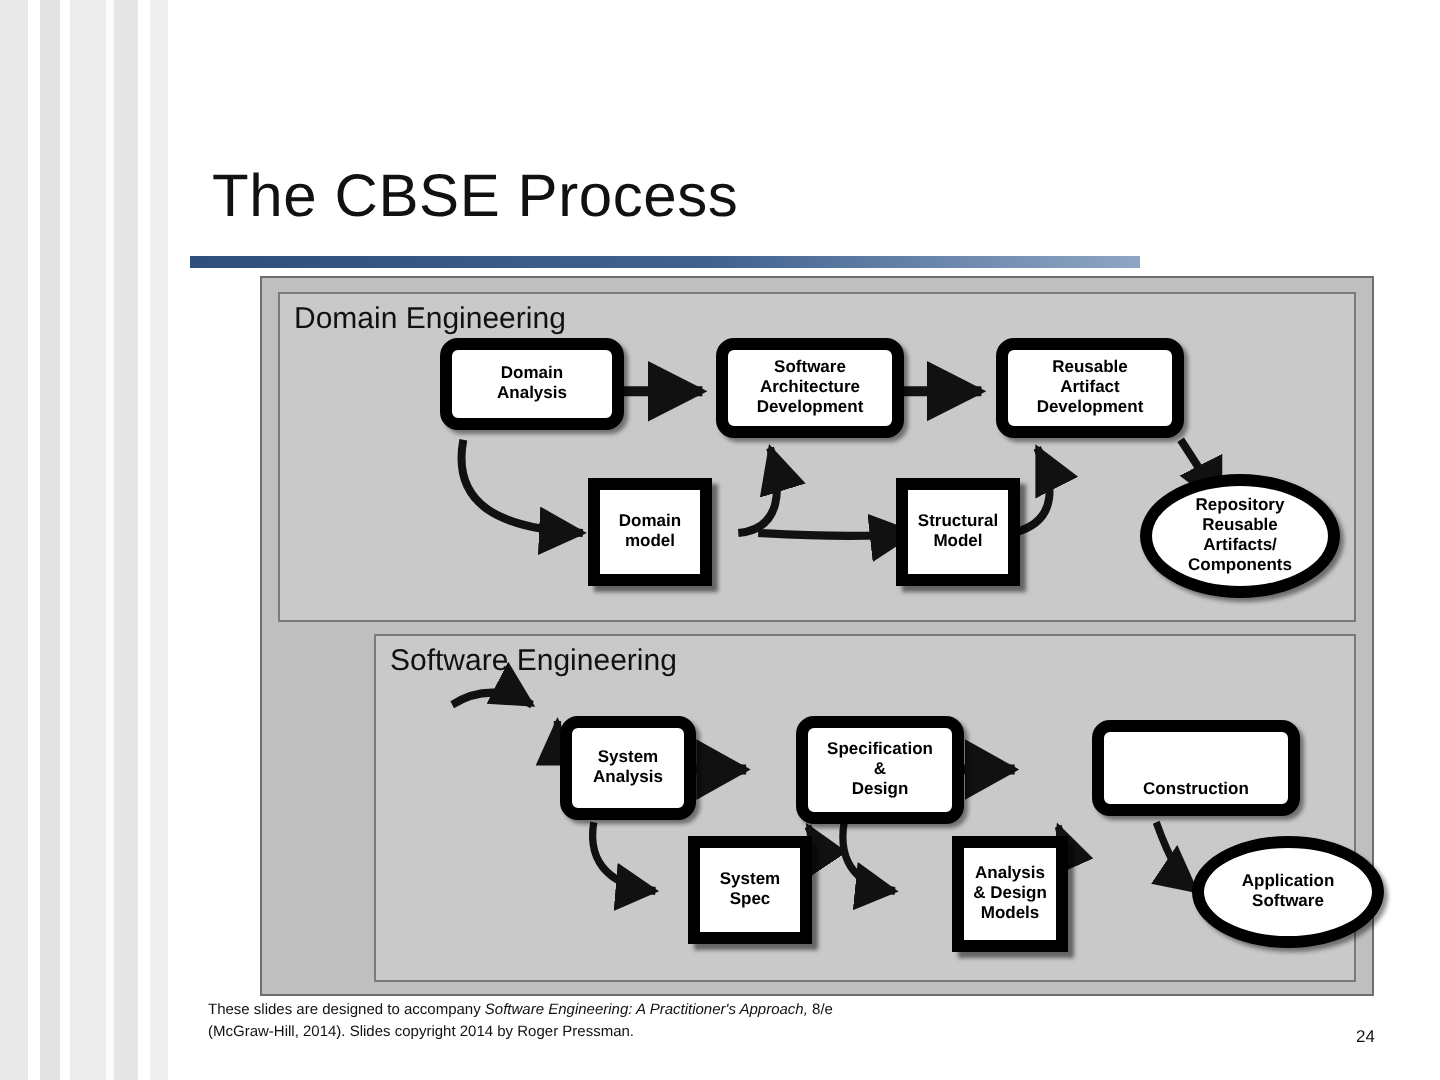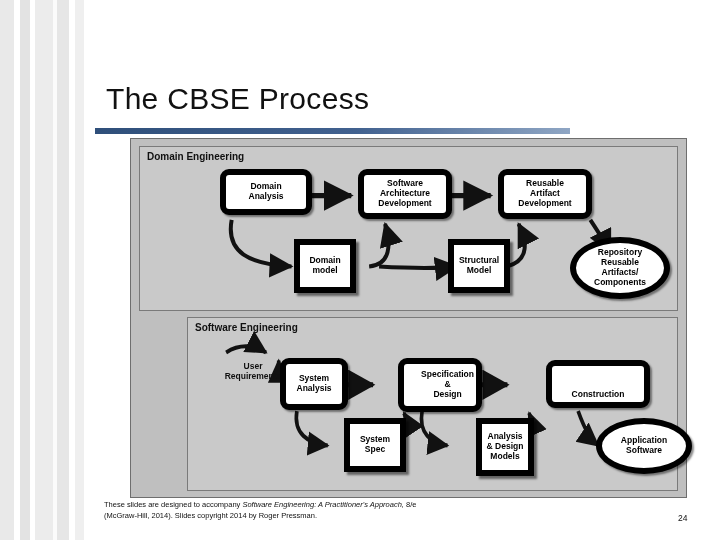--- a/index.html
+++ b/index.html
@@ -38,21 +38,21 @@
     background:#bfbfbf;border:1px solid #6e6e6e;
   }
   .panel{
     position:absolute;left:8px;right:8px;
     background:#c9c9c9;border:1px solid #7a7a7a;
   }
   .panel-top{top:7px;height:163px;}
   .panel-bottom{top:178px;height:172px;margin-left:48px;}
   .panel-label{
     position:absolute;left:7px;top:4px;
-    font-size:10px;font-weight:bold;color:#111;
+    font-size:15px;font-weight:normal;color:#111;
   }
 
   .box{
     position:absolute;background:#ffffff;border:6px solid #000000;
     box-shadow:2px 2px 2px rgba(0,0,0,.45);
     display:flex;align-items:center;justify-content:center;
     text-align:center;font-size:8.5px;font-weight:bold;color:#000;
     line-height:1.15;padding:2px;box-sizing:border-box;
   }
   .box.round{border-radius:9px;}
@@ -157,28 +157,26 @@
       <line x1="100" y1="62" x2="100" y2="42" stroke="#111" stroke-width="4" marker-end="url(#ah2)"></line>
       <line x1="160" y1="66" x2="204" y2="66" stroke="#111" stroke-width="5" marker-end="url(#ah2)"></line>
       <line x1="308" y1="66" x2="352" y2="66" stroke="#111" stroke-width="5" marker-end="url(#ah2)"></line>
       <path d="M120,92 C116,114 132,124 154,126" stroke="#111" stroke-width="4" fill="none" marker-end="url(#ah2)"></path>
       <path d="M222,126 C246,122 244,104 238,94" stroke="#111" stroke-width="4" fill="none" marker-end="url(#ah2)"></path>
       <path d="M258,92 C254,114 268,124 286,126" stroke="#111" stroke-width="4" fill="none" marker-end="url(#ah2)"></path>
       <path d="M352,126 C378,122 380,104 376,94" stroke="#111" stroke-width="4" fill="none" marker-end="url(#ah2)"></path>
       <path d="M430,92 C438,112 444,120 452,126" stroke="#111" stroke-width="4" fill="none" marker-end="url(#ah2)"></path>
     </svg>
 
-    <div class="plain-text" style="left: 22px; top: 44px; width: 86px; white-space: pre-line;">User
-Requirements</div>
 
     <div class="box round" style="left:92px;top:40px;width:68px;height:52px;">
       <span style="white-space:pre-line">System
 Analysis</span>
     </div>
-    <div class="box round" style="left:210px;top:40px;width:84px;height:54px;justify-content:flex-end;">
+    <div class="box round" style="left:210px;top:40px;width:84px;height:54px;">
       <span style="white-space:pre-line">Specification
 &amp;
 Design</span>
     </div>
     <div class="box round" style="left:358px;top:42px;width:104px;height:48px;align-items:flex-end;">
       <span style="white-space:pre-line">Construction</span>
     </div>
     <div class="box doc" style="left:156px;top:100px;width:62px;height:54px;">
       <span style="white-space:pre-line">System
 Spec</span>

